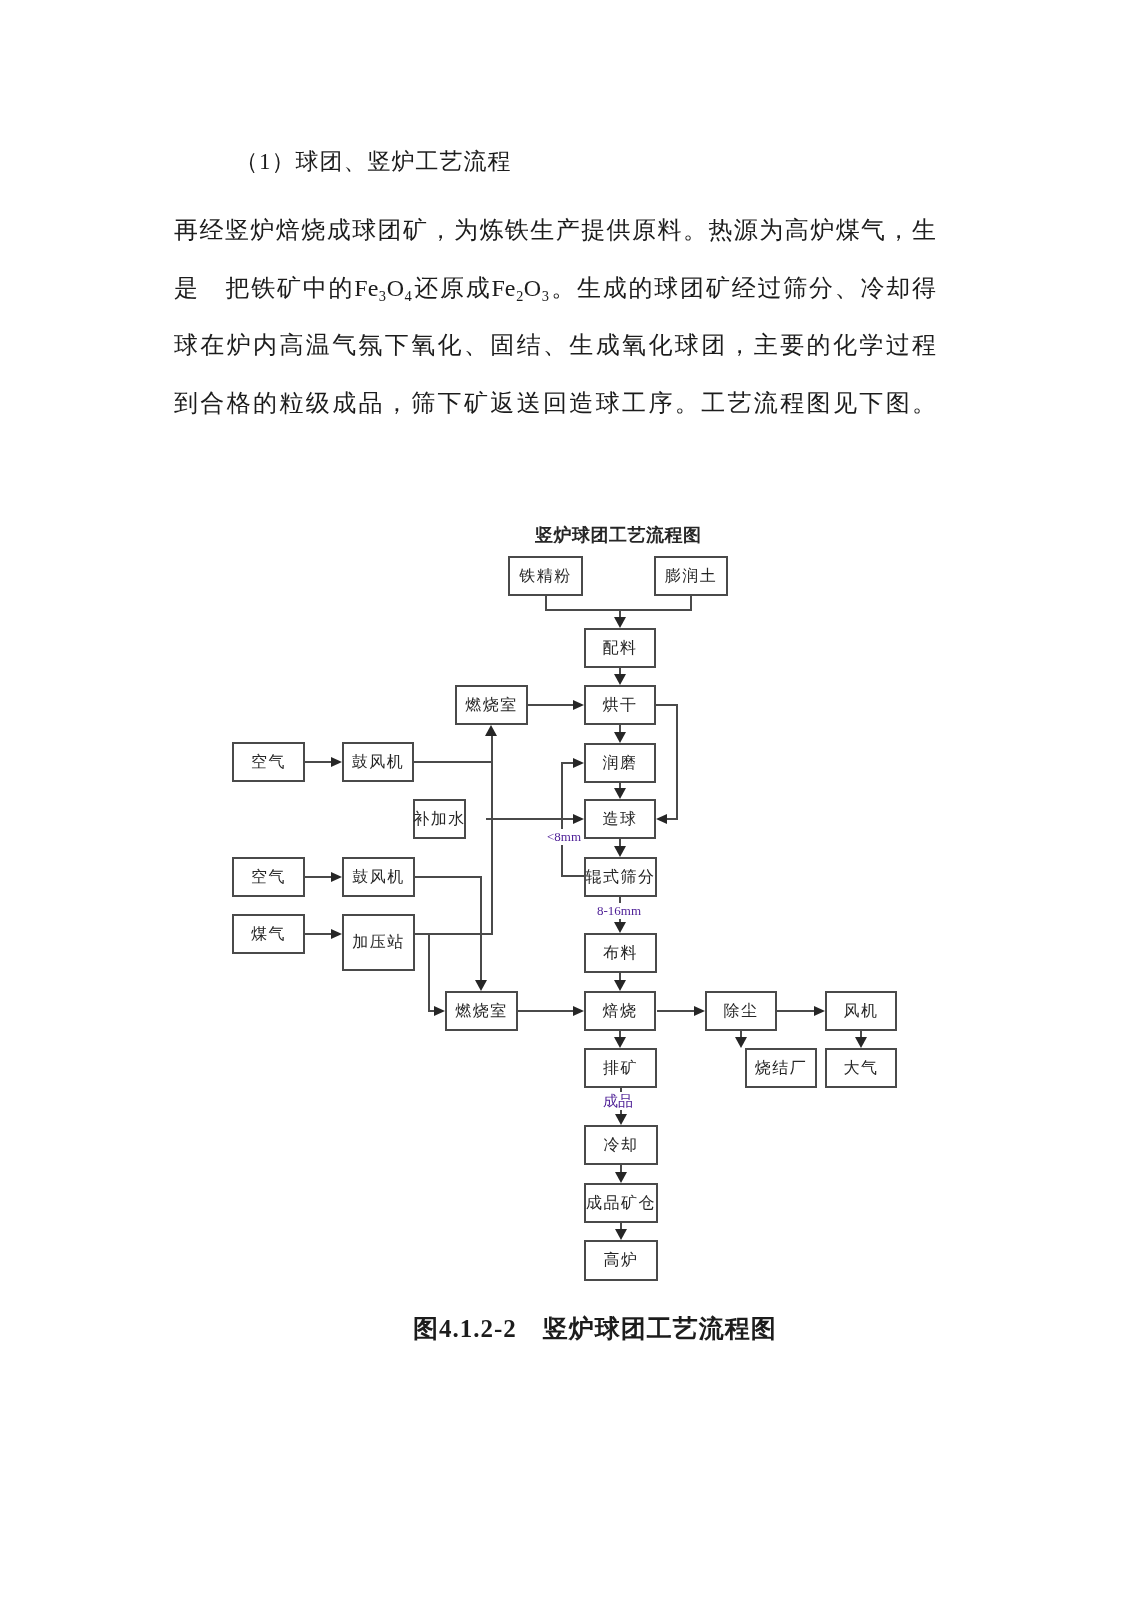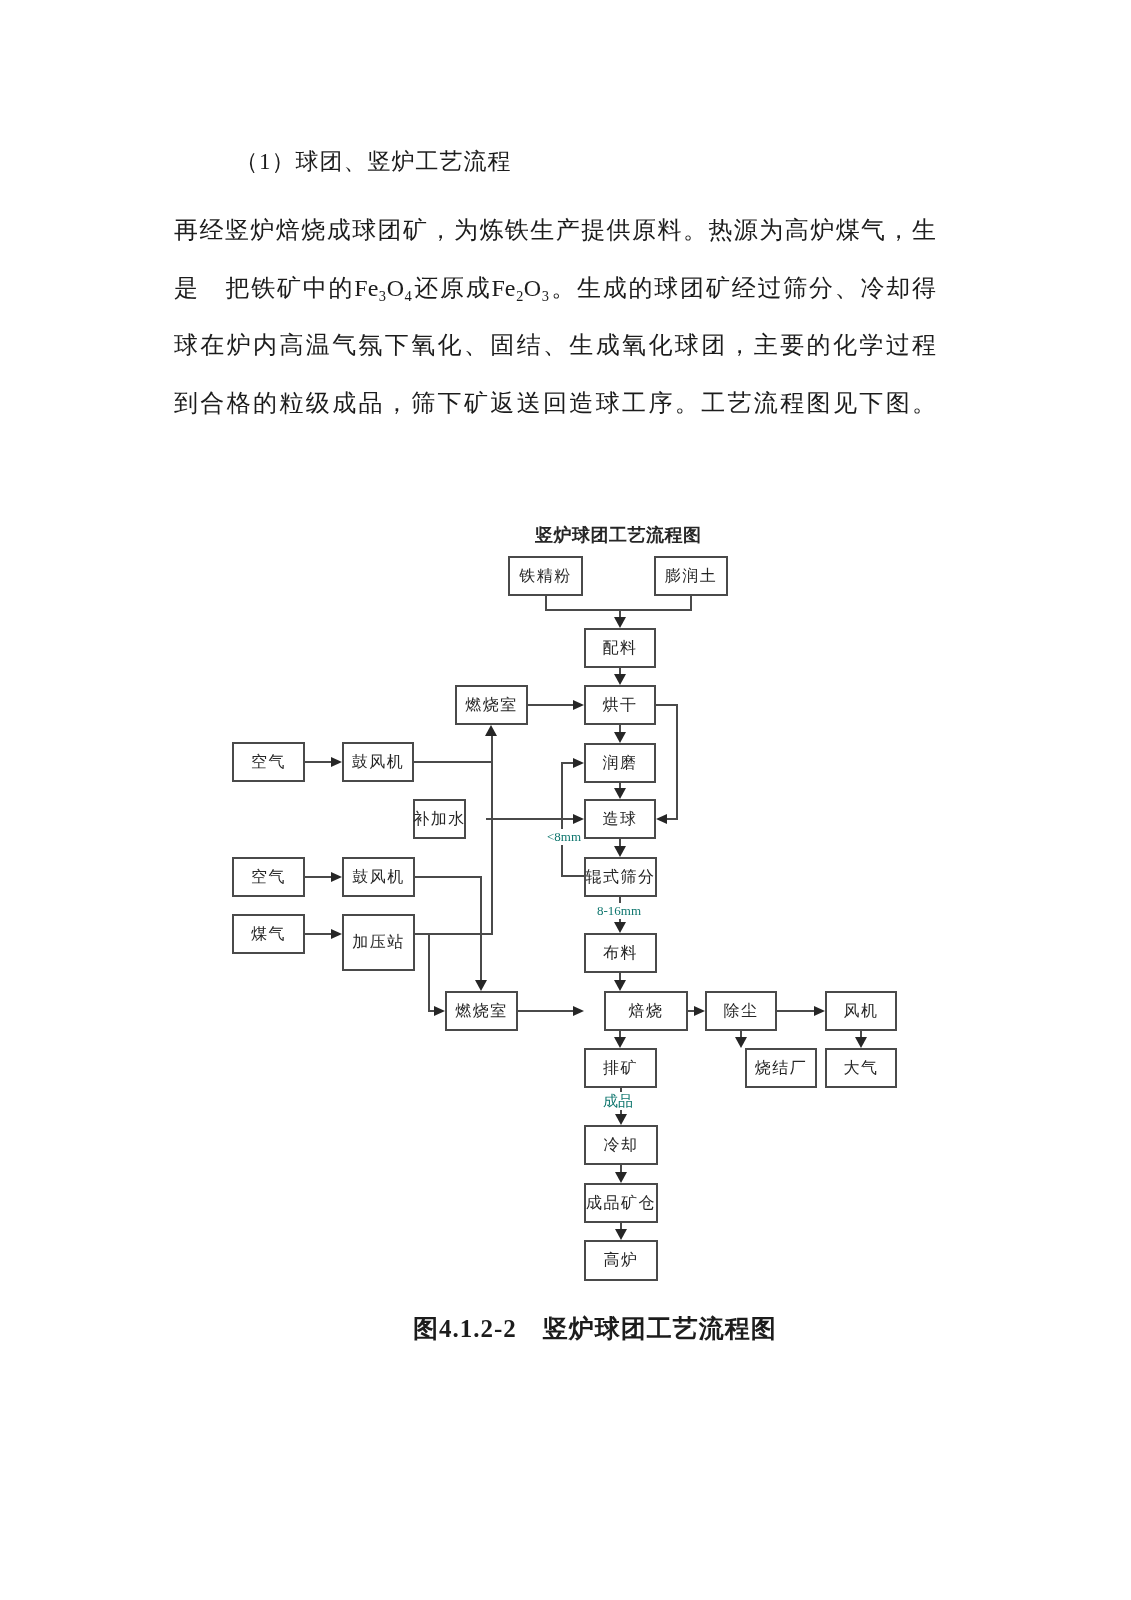--- a/index.html
+++ b/index.html
@@ -37,21 +37,21 @@
     font-size:16px;letter-spacing:1.5px;color:#262626;
     z-index:2;white-space:nowrap;
   }
   .ln{position:absolute;background:#4a4a4a;z-index:1;}
   .ar{position:absolute;width:0;height:0;z-index:2;}
   .aR{border-top:5px solid transparent;border-bottom:5px solid transparent;border-left:11px solid #262626;}
   .aL{border-top:5px solid transparent;border-bottom:5px solid transparent;border-right:11px solid #262626;}
   .aD{border-left:6px solid transparent;border-right:6px solid transparent;border-top:11px solid #262626;}
   .aU{border-left:6px solid transparent;border-right:6px solid transparent;border-bottom:11px solid #262626;}
   .elabel{
-    position:absolute;background:#ffffff;color:#0f766e;
+    position:absolute;background:#ffffff;color:#4c1d95;
     font-size:13px;line-height:16px;padding:0 1px;z-index:3;white-space:nowrap;
   }
   .elabel.cjk{font-size:15px;line-height:18px;}
   .caption{
     position:absolute;left:413px;top:1312px;
     font-size:25px;font-weight:bold;white-space:nowrap;letter-spacing:1px;
   }
   .pagenum{
     position:absolute;left:0;right:0;top:1486px;
     text-align:center;font-size:19px;
@@ -85,21 +85,21 @@
     <div class="box" style="left:584px;top:743px;width:72px;height:40px">润磨</div>
     <div class="box" style="left:413px;top:799px;width:53px;height:40px">补加水</div>
     <div class="box" style="left:584px;top:799px;width:72px;height:40px">造球</div>
     <div class="box" style="left:232px;top:857px;width:73px;height:40px">空气</div>
     <div class="box" style="left:342px;top:857px;width:73px;height:40px">鼓风机</div>
     <div class="box" style="left:584px;top:857px;width:73px;height:40px">辊式筛分</div>
     <div class="box" style="left:232px;top:914px;width:73px;height:40px">煤气</div>
     <div class="box" style="left:342px;top:914px;width:73px;height:57px">加压站</div>
     <div class="box" style="left:584px;top:933px;width:73px;height:40px">布料</div>
     <div class="box" style="left:445px;top:991px;width:73px;height:40px">燃烧室</div>
-    <div class="box" style="left:604px;top:991px;width:84px;height:40px">焙烧</div>
+    <div class="box" style="left:584px;top:991px;width:72px;height:40px">焙烧</div>
     <div class="box" style="left:705px;top:991px;width:72px;height:40px">除尘</div>
     <div class="box" style="left:825px;top:991px;width:72px;height:40px">风机</div>
     <div class="box" style="left:584px;top:1048px;width:73px;height:40px">排矿</div>
     <div class="box" style="left:745px;top:1048px;width:72px;height:40px">烧结厂</div>
     <div class="box" style="left:825px;top:1048px;width:72px;height:40px">大气</div>
     <div class="box" style="left:584px;top:1125px;width:74px;height:40px">冷却</div>
     <div class="box" style="left:584px;top:1183px;width:74px;height:40px">成品矿仓</div>
     <div class="box" style="left:584px;top:1240px;width:74px;height:41px">高炉</div>
 
     <div class="ln" style="left:545px;top:595px;width:2px;height:15px"></div>

